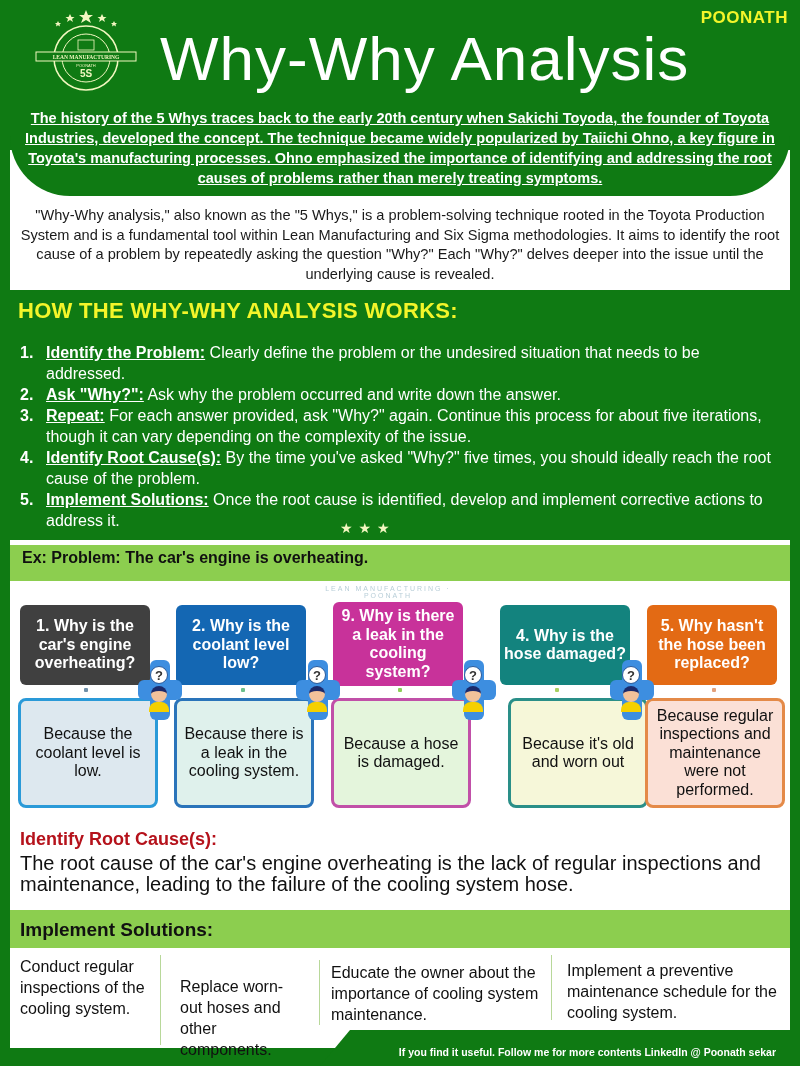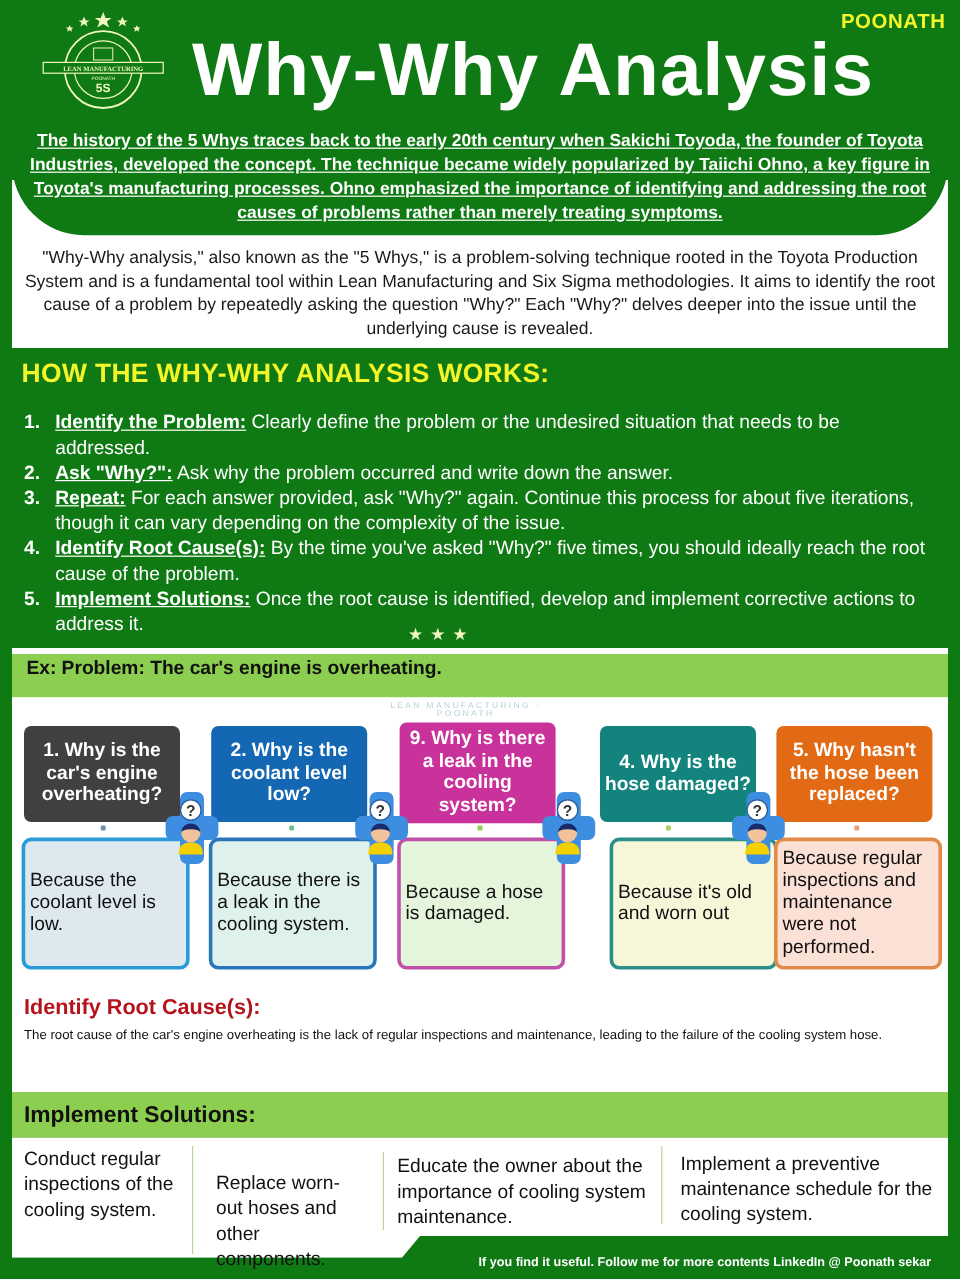--- a/index.html
+++ b/index.html
@@ -3,21 +3,21 @@
 <meta charset="utf-8">
 <style>
   * { box-sizing: border-box; margin: 0; padding: 0; }
   html, body { width: 800px; height: 1066px; overflow: hidden; }
   body { background: #0f7a13; font-family: "Liberation Sans", sans-serif; position: relative; }
 
   
   .header { position: absolute; left: 0; top: 0; width: 800px; height: 200px; background: #0f7a13; }
   .brand { position: absolute; right: 12px; top: 8px; color: #f3f52a; font-weight: 700; font-size: 17px; letter-spacing: 0.5px; }
   .logo { position: absolute; left: 34px; top: 10px; width: 104px; height: 82px; }
-  .title { position: absolute; left: 160px; top: 24px; font-size: 62px; font-weight: 700; color: #fff; letter-spacing: 1px; line-height: 70px; }
+  .title { position: absolute; left: 160px; top: 24px; font-size: 62px; font-weight: 400; color: #fff; letter-spacing: 1px; line-height: 70px; }
   .history { position: absolute; left: 20px; top: 108px; width: 760px; text-align: center; color: #fff; font-weight: 700; font-size: 14.5px; line-height: 20px; text-decoration: underline; }
 
   
   .intro-panel { position: absolute; left: 10px; top: 150px; width: 780px; height: 140px; background: #fff; }
   .intro-mask { position: absolute; left: 10px; top: 0; width: 780px; height: 196px; background: #0f7a13; border-radius: 0 0 60px 60px; }
   .intro-text { position: absolute; left: 14px; top: 206px; width: 772px; text-align: center; color: #1a1a1a; font-size: 14.6px; line-height: 19.5px; }
 
   
   .how-title { position: absolute; left: 18px; top: 298px; color: #f3f52a; font-weight: 700; font-size: 22px; letter-spacing: 0.3px; }
   .steps { position: absolute; left: 20px; top: 342px; width: 760px; list-style: none; color: #fff; font-size: 16px; line-height: 21px; }
@@ -26,32 +26,32 @@
   .steps .label { font-weight: 700; text-decoration: underline; }
 
   
   .example-panel { position: absolute; left: 10px; top: 540px; width: 780px; height: 370px; background: #fff; }
   .example-bar { position: absolute; left: 10px; top: 545px; width: 780px; height: 36px; background: #8cce4f; }
   .example-title { position: absolute; left: 22px; top: 549px; font-size: 16px; font-weight: 700; color: #101010; }
   .stars { position: absolute; left: 340px; top: 520px; color: #f2f7c0; font-size: 14px; letter-spacing: 6px; }
   .watermark { position: absolute; left: 318px; top: 585px; width: 140px; text-align: center; color: #b8ced8; font-size: 7px; letter-spacing: 2px; }
 
   .qbox { position: absolute; top: 605px; width: 130px; height: 80px; border-radius: 6px; color: #fff; font-weight: 700; font-size: 16px; line-height: 18.5px; text-align: center; display: flex; align-items: center; justify-content: center; padding: 4px; }
-  .abox { position: absolute; top: 698px; width: 140px; height: 110px; border-radius: 8px; border: 3px solid; color: #111; font-size: 16px; line-height: 18.5px; display: flex; align-items: center; justify-content: center; padding: 4px; }
+  .abox { position: absolute; top: 698px; width: 140px; height: 110px; border-radius: 8px; border: 3px solid; color: #111; font-size: 16px; line-height: 18.5px; text-align: center; display: flex; align-items: center; justify-content: center; padding: 4px; }
   .dot { position: absolute; top: 688px; width: 4px; height: 4px; border-radius: 1px; }
   .connector { position: absolute; top: 660px; width: 44px; height: 60px; }
   .connector .cross-h { position: absolute; left: 0; top: 20px; width: 44px; height: 20px; background: #3d8ee0; border-radius: 6px; }
   .connector .cross-v { position: absolute; left: 12px; top: 0; width: 20px; height: 60px; background: #3d8ee0; border-radius: 6px; }
   .connector .qmark { position: absolute; left: 12px; top: 6px; width: 18px; height: 18px; border-radius: 50%; background: #fff; color: #333; font-size: 13px; font-weight: 700; text-align: center; line-height: 18px; border: 1px solid #2a5a9a; }
   .connector .face { position: absolute; left: 13px; top: 26px; width: 16px; height: 16px; border-radius: 50%; background: #f2c29a; border-top: 5px solid #1b2a6b; }
   .connector .body { position: absolute; left: 11px; top: 42px; width: 20px; height: 10px; border-radius: 8px 8px 0 0; background: #f5d000; }
 
   
   .root-title { position: absolute; left: 20px; top: 829px; color: #b5121b; font-weight: 700; font-size: 18px; }
-  .root-text { position: absolute; left: 20px; top: 853px; width: 772px; color: #111; font-size: 11px; line-height: 21px; }
+  .root-text { position: absolute; left: 20px; top: 853px; width: 772px; color: #111; font-size: 20px; line-height: 21px; }
 
   
   .sol-bar { position: absolute; left: 10px; top: 910px; width: 780px; height: 38px; background: #8cce4f; }
   .sol-title { position: absolute; left: 20px; top: 919px; font-size: 19px; font-weight: 700; color: #111; }
   .sol-panel { position: absolute; left: 10px; top: 948px; width: 780px; height: 100px; background: #fff; }
   .sol { position: absolute; color: #111; font-size: 16px; line-height: 21px; }
   .sol-div { position: absolute; width: 1px; background: #b8d89a; }
 
   
   .footer-wedge { position: absolute; left: 320px; top: 1030px; width: 480px; height: 36px; background: #0f7a13; clip-path: polygon(0 100%, 30px 0, 100% 0, 100% 100%); }

